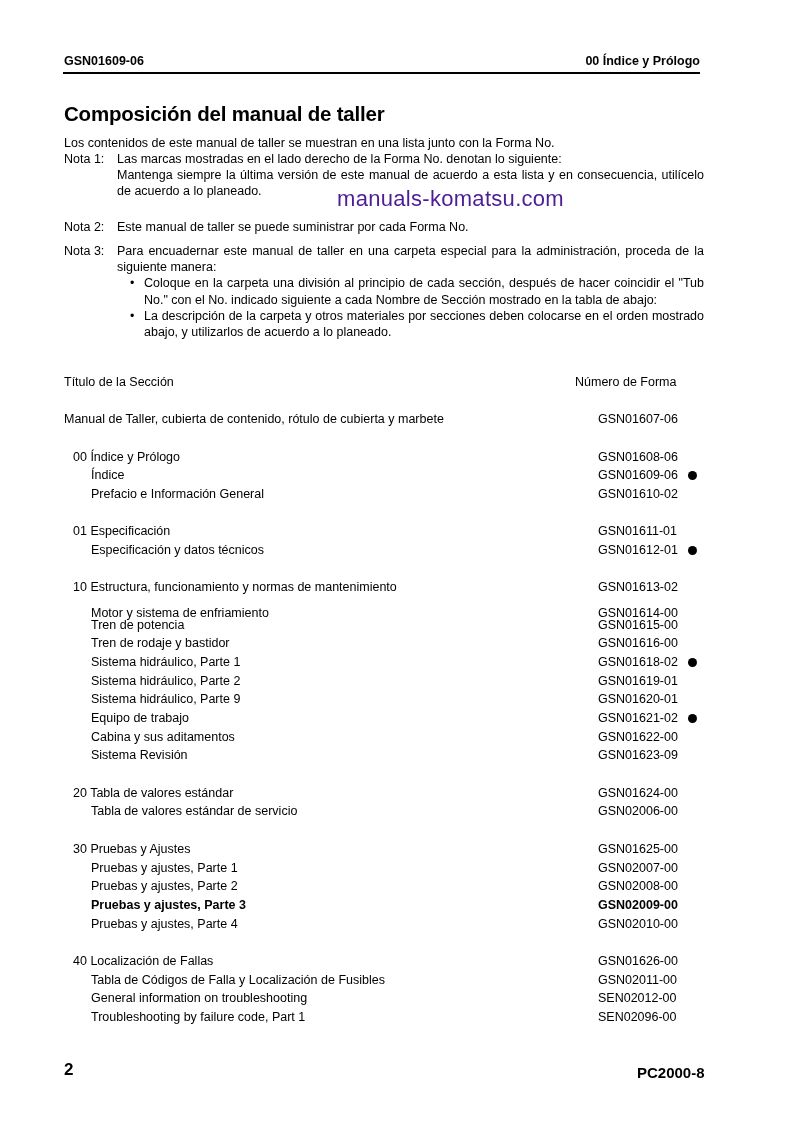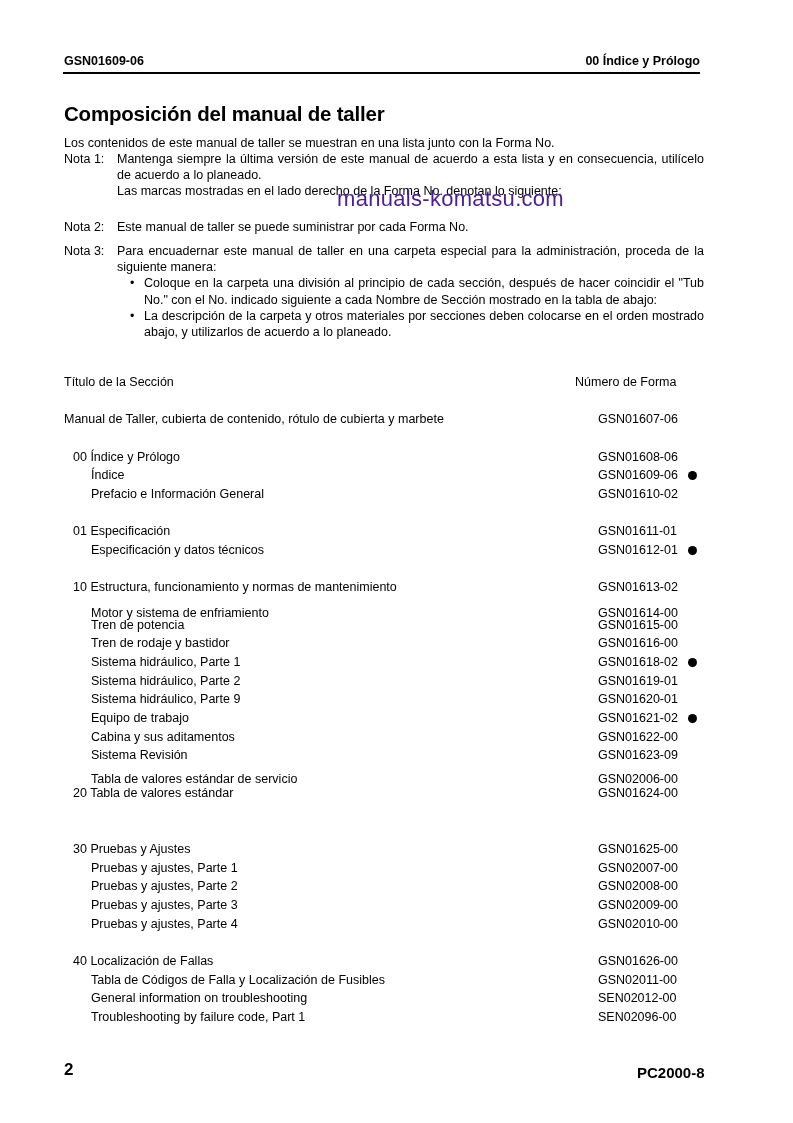--- a/index.html
+++ b/index.html
@@ -46,22 +46,22 @@
 <div class="abs hdr hdr-left">GSN01609-06</div>
 <div class="abs hdr hdr-right">00 Índice y Prólogo</div>
 <div class="abs hdr-rule"></div>
 
 <div class="abs title">Composición del manual de taller</div>
 
 <div class="abs body-text intro">Los contenidos de este manual de taller se muestran en una lista junto con la Forma No.</div>
 
 <div class="note" style="top:151px;">
   <span class="lbl">Nota 1:</span>
+  <div class="txt">Las marcas mostradas en el lado derecho de la Forma No. denotan lo siguiente:</div>
   <div class="txt">Mantenga siempre la última versión de este manual de acuerdo a esta lista y en consecuencia, utilícelo de acuerdo a lo planeado.</div>
-  <div class="txt">Las marcas mostradas en el lado derecho de la Forma No. denotan lo siguiente:</div>
 </div>
 
 <div class="abs watermark">manuals-komatsu.com</div>
 
 <div class="note" style="top:219px;">
   <span class="lbl">Nota 2:</span>
   <div class="txt">Este manual de taller se puede suministrar por cada Forma No.</div>
 </div>
 
 <div class="note" style="top:243px;">
@@ -152,38 +152,38 @@
     </div>
   <div class="row" style="top:748px;">
       <span class="t sub">Sistema Revisión</span>
       <span class="f">GSN01623-09</span>
     </div>
 
   <div class="row" style="top:786px;">
       <span class="t sec">20 Tabla de valores estándar</span>
       <span class="f">GSN01624-00</span>
     </div>
-  <div class="row" style="top:772px;">
+  <div class="row" style="top:804px;">
       <span class="t sub">Tabla de valores estándar de servicio</span>
       <span class="f">GSN02006-00</span>
     </div>
 
   <div class="row" style="top:842px;">
       <span class="t sec">30 Pruebas y Ajustes</span>
       <span class="f">GSN01625-00</span>
     </div>
   <div class="row" style="top:861px;">
       <span class="t sub">Pruebas y ajustes, Parte 1</span>
       <span class="f">GSN02007-00</span>
     </div>
   <div class="row" style="top:879px;">
       <span class="t sub">Pruebas y ajustes, Parte 2</span>
       <span class="f">GSN02008-00</span>
     </div>
-  <div class="row" style="top:898px;">
+  <div class="row" style="top:898px;font-weight:bold;">
       <span class="t sub">Pruebas y ajustes, Parte 3</span>
       <span class="f">GSN02009-00</span>
     </div>
   <div class="row" style="top:917px;">
       <span class="t sub">Pruebas y ajustes, Parte 4</span>
       <span class="f">GSN02010-00</span>
     </div>
 
   <div class="row" style="top:954px;">
       <span class="t sec">40 Localización de Fallas</span>

